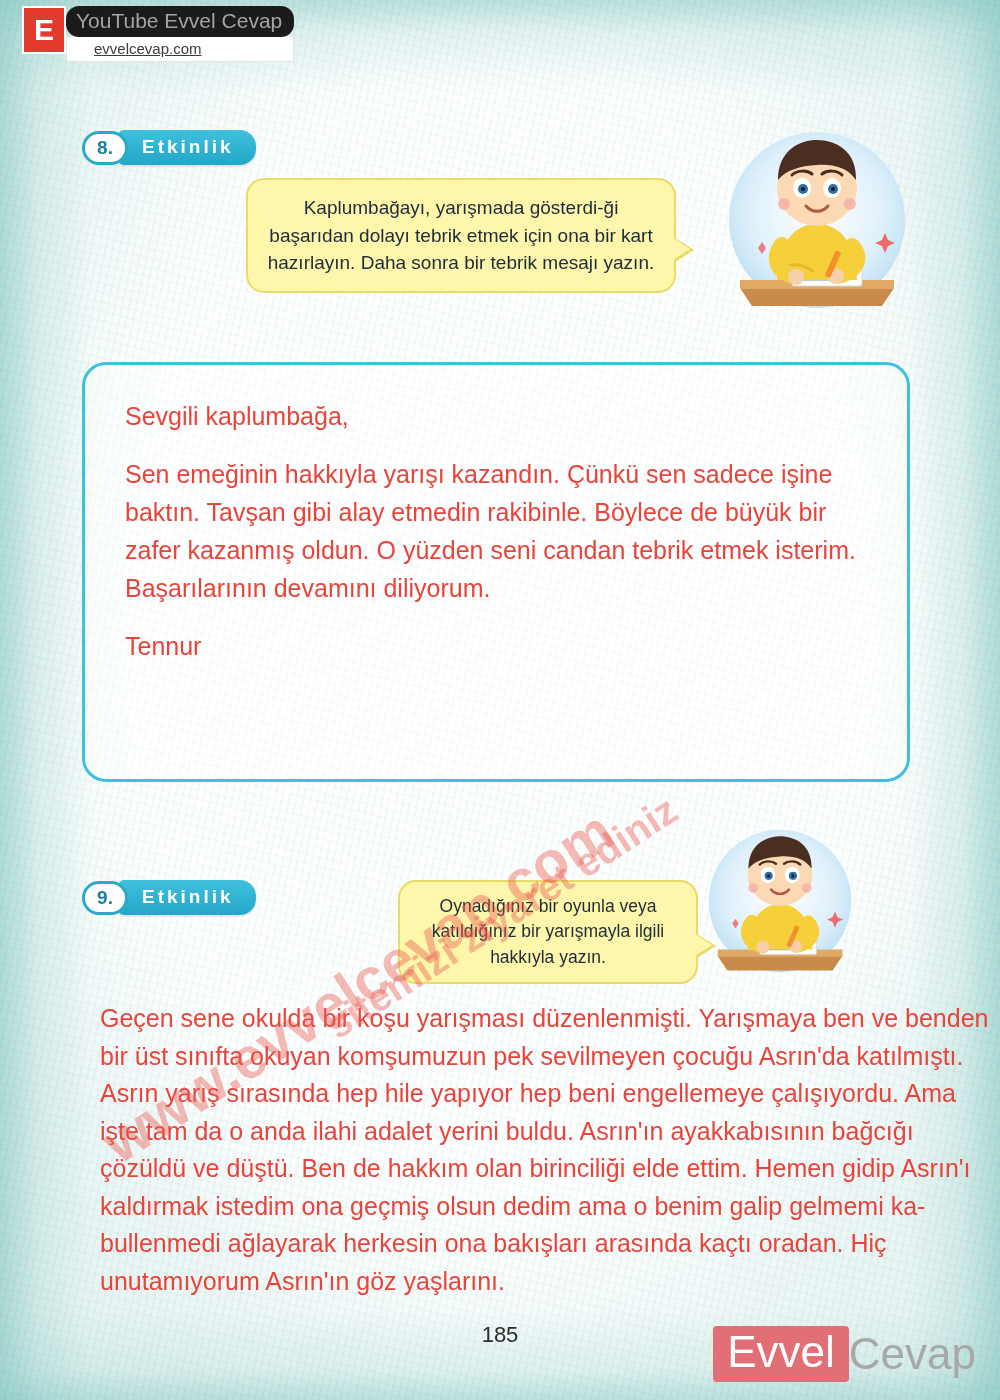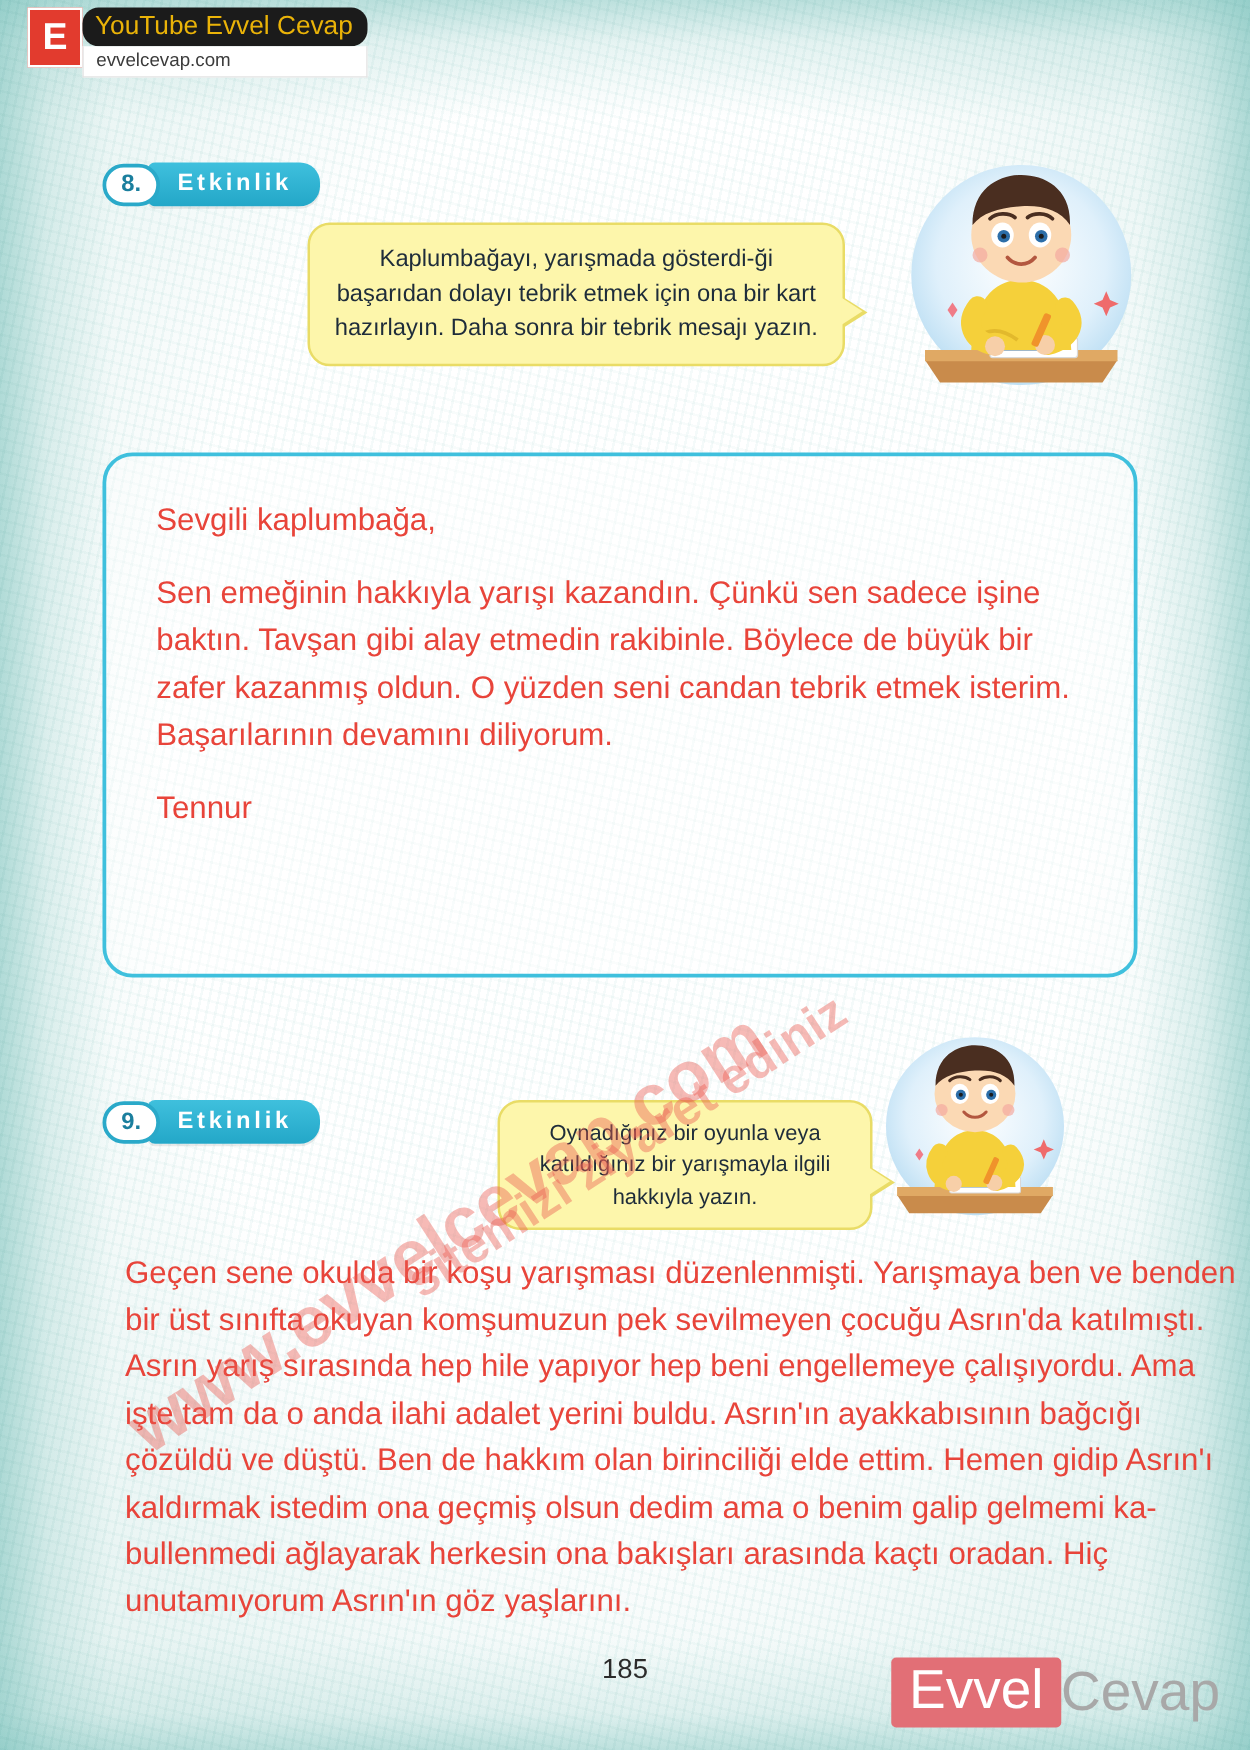--- a/index.html
+++ b/index.html
@@ -63,34 +63,35 @@
     font-size: 30px;
     display: flex;
     align-items: center;
     justify-content: center;
     border: 2px solid #ffffff;
     box-sizing: border-box;
   }
   .brand-texts { display: flex; flex-direction: column; }
   .brand-top {
     background: #1b1b1b;
-    color: #eab308;
+    color: #a3a3a3;
     font-size: 21px;
     padding: 3px 12px 4px 10px;
     white-space: nowrap;
     border-radius: 13px;
   }
   .brand-sub {
     background: #ffffff;
     color: #3b3b3b;
     font-size: 15px;
-    padding: 3px 12px 4px 10px;
+    padding: 3px 12px 4px 27px;
     white-space: nowrap;
     border: 1px solid #e4e4e4;
     border-top: none;
+    text-decoration: underline;
   }
 
   
   .activity {
     position: absolute;
     display: flex;
     align-items: center;
     z-index: 12;
   }
   .act-num {

